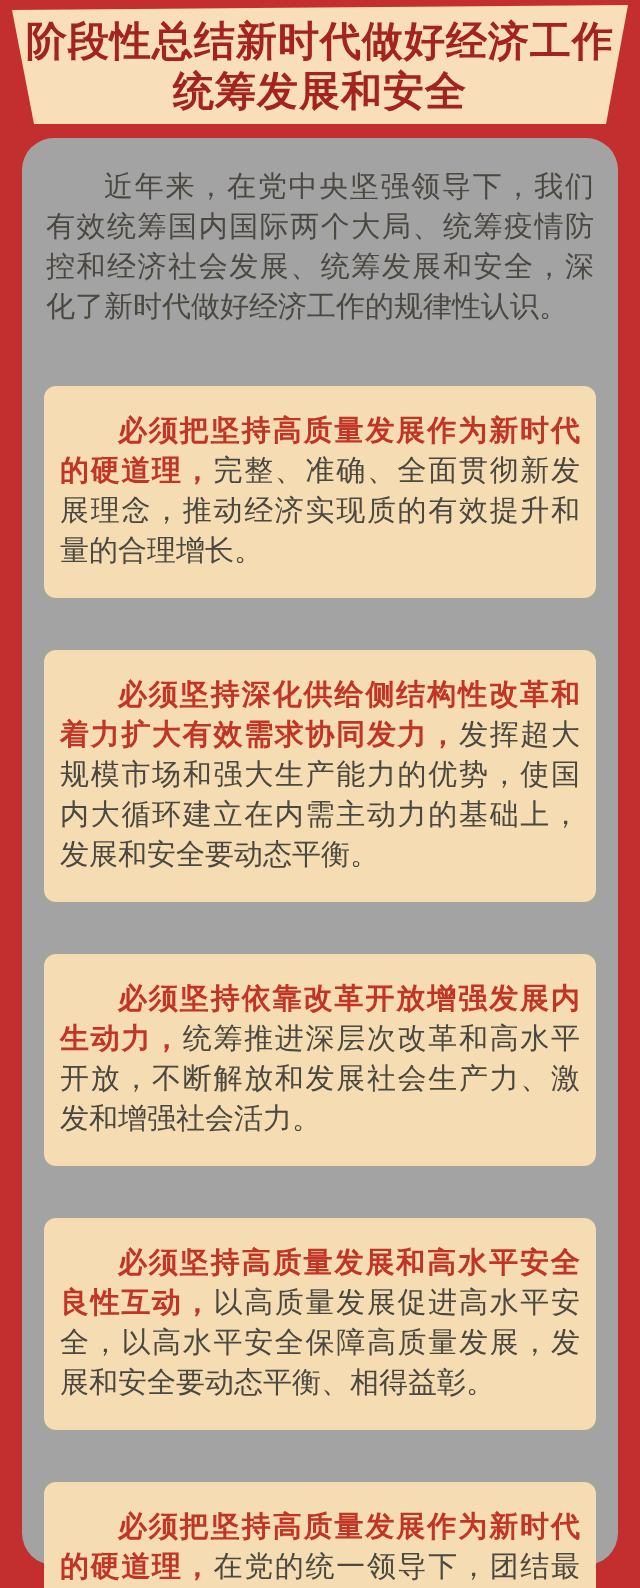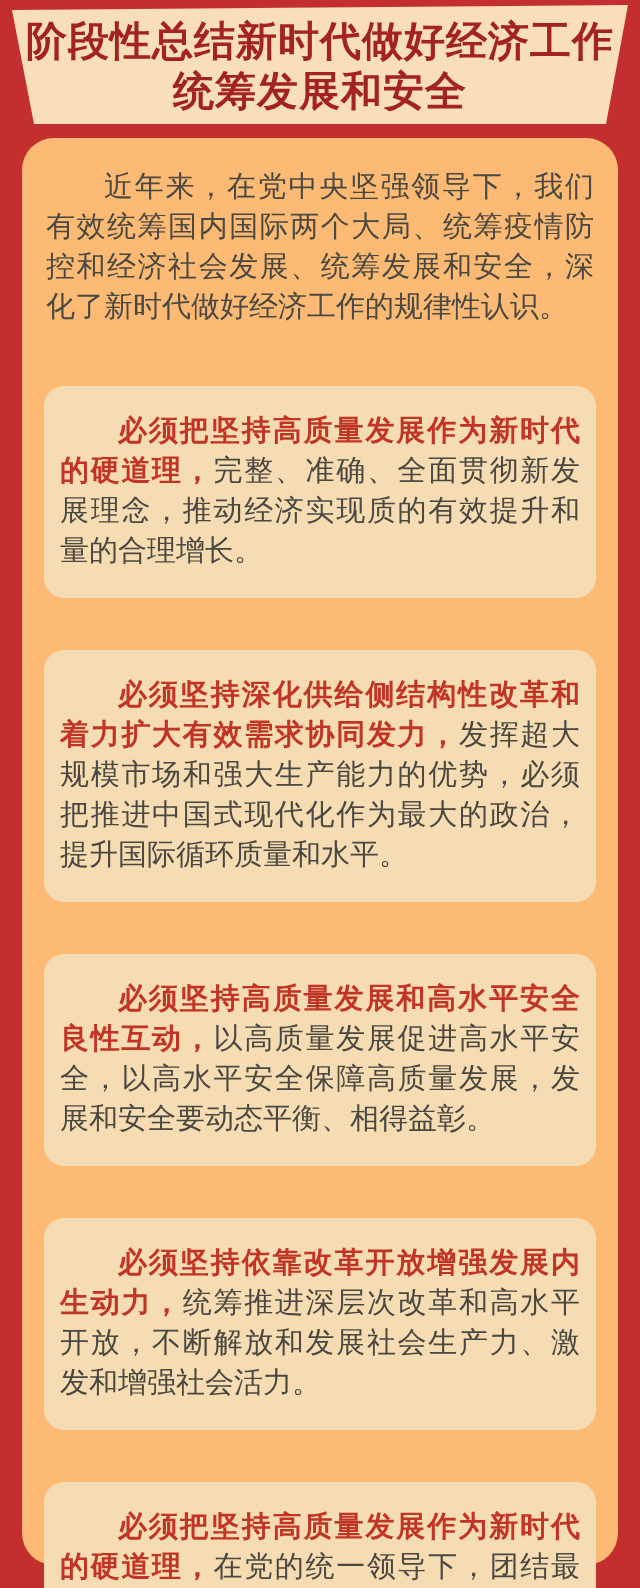--- a/index.html
+++ b/index.html
@@ -26,35 +26,35 @@
     line-height:50px;
     color:#a3231e;
     letter-spacing:1px;
     white-space:nowrap;
   }
   
   .card{
     position:absolute;left:22px;top:138px;
     width:596px;height:1427px;
     box-sizing:border-box;
-    background:#fdba74;
+    background:#a3a3a3;
     border-radius:32px;
     padding:28px 22px 46px 22px;
   }
   .intro{
     margin:0 2px 60px 2px;
     font-size:29px;
     line-height:1.38;
     color:#4a4840;
     text-align:justify;
     text-indent:2em;
   }
   .point{
     background:#f6dcb2;
-    border-radius:20px;
+    border-radius:12px;
     padding:24px 16px 28px 16px;
     margin:0 0 52px 0;
   }
   .point:last-child{margin-bottom:0;}
   .point p{
     margin:0;
     font-size:29px;
     line-height:1.38;
     color:#4a4840;
     text-align:justify;
@@ -77,29 +77,29 @@
 
   <div class="card">
 
     <p class="intro">近年来，在党中央坚强领导下，我们有效统筹国内国际两个大局、统筹疫情防控和经济社会发展、统筹发展和安全，深化了新时代做好经济工作的规律性认识。</p>
 
     <div class="point">
       <p><span class="lead">必须把坚持高质量发展作为新时代的硬道理，</span><span class="body-text">完整、准确、全面贯彻新发展理念，推动经济实现质的有效提升和量的合理增长。</span></p>
     </div>
 
     <div class="point">
-      <p><span class="lead">必须坚持深化供给侧结构性改革和着力扩大有效需求协同发力，</span><span class="body-text">发挥超大规模市场和强大生产能力的优势，必须把推进中国式现代化作为最大的政治，提升国际循环质量和水平。</span></p>
+      <p><span class="lead">必须坚持深化供给侧结构性改革和着力扩大有效需求协同发力，</span><span class="body-text">发挥超大规模市场和强大生产能力的优势，使国内大循环建立在内需主动力的基础上，发展和安全要动态平衡。</span></p>
+    </div>
+
+    <div class="point">
+      <p><span class="lead">必须坚持依靠改革开放增强发展内生动力，</span><span class="body-text">统筹推进深层次改革和高水平开放，不断解放和发展社会生产力、激发和增强社会活力。</span></p>
     </div>
 
     <div class="point">
       <p><span class="lead">必须坚持高质量发展和高水平安全良性互动，</span><span class="body-text">以高质量发展促进高水平安全，以高水平安全保障高质量发展，发展和安全要动态平衡、相得益彰。</span></p>
-    </div>
-
-    <div class="point">
-      <p><span class="lead">必须坚持依靠改革开放增强发展内生动力，</span><span class="body-text">统筹推进深层次改革和高水平开放，不断解放和发展社会生产力、激发和增强社会活力。</span></p>
     </div>
 
     <div class="point">
       <p><span class="lead">必须把坚持高质量发展作为新时代的硬道理，</span><span class="body-text">在党的统一领导下，团结最广大人民，聚焦经济建设这一中心工作和高质量发展这一首要任务，把中国式现代化宏伟蓝图一步步变成美好现实。</span></p>
     </div>
 
   </div>
 </div>
 
 </body></html>

